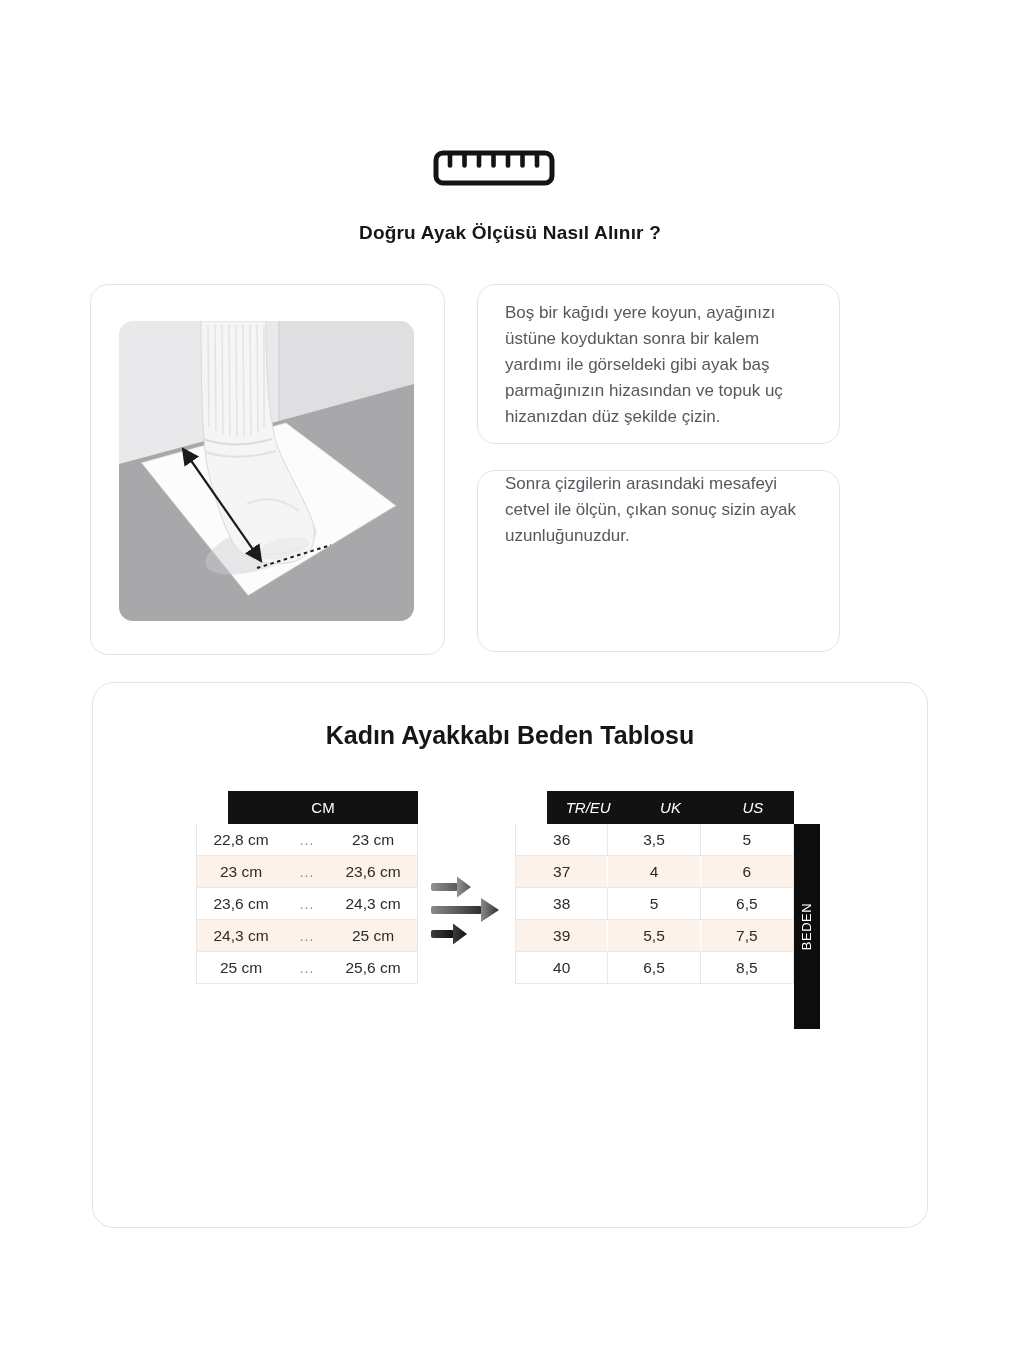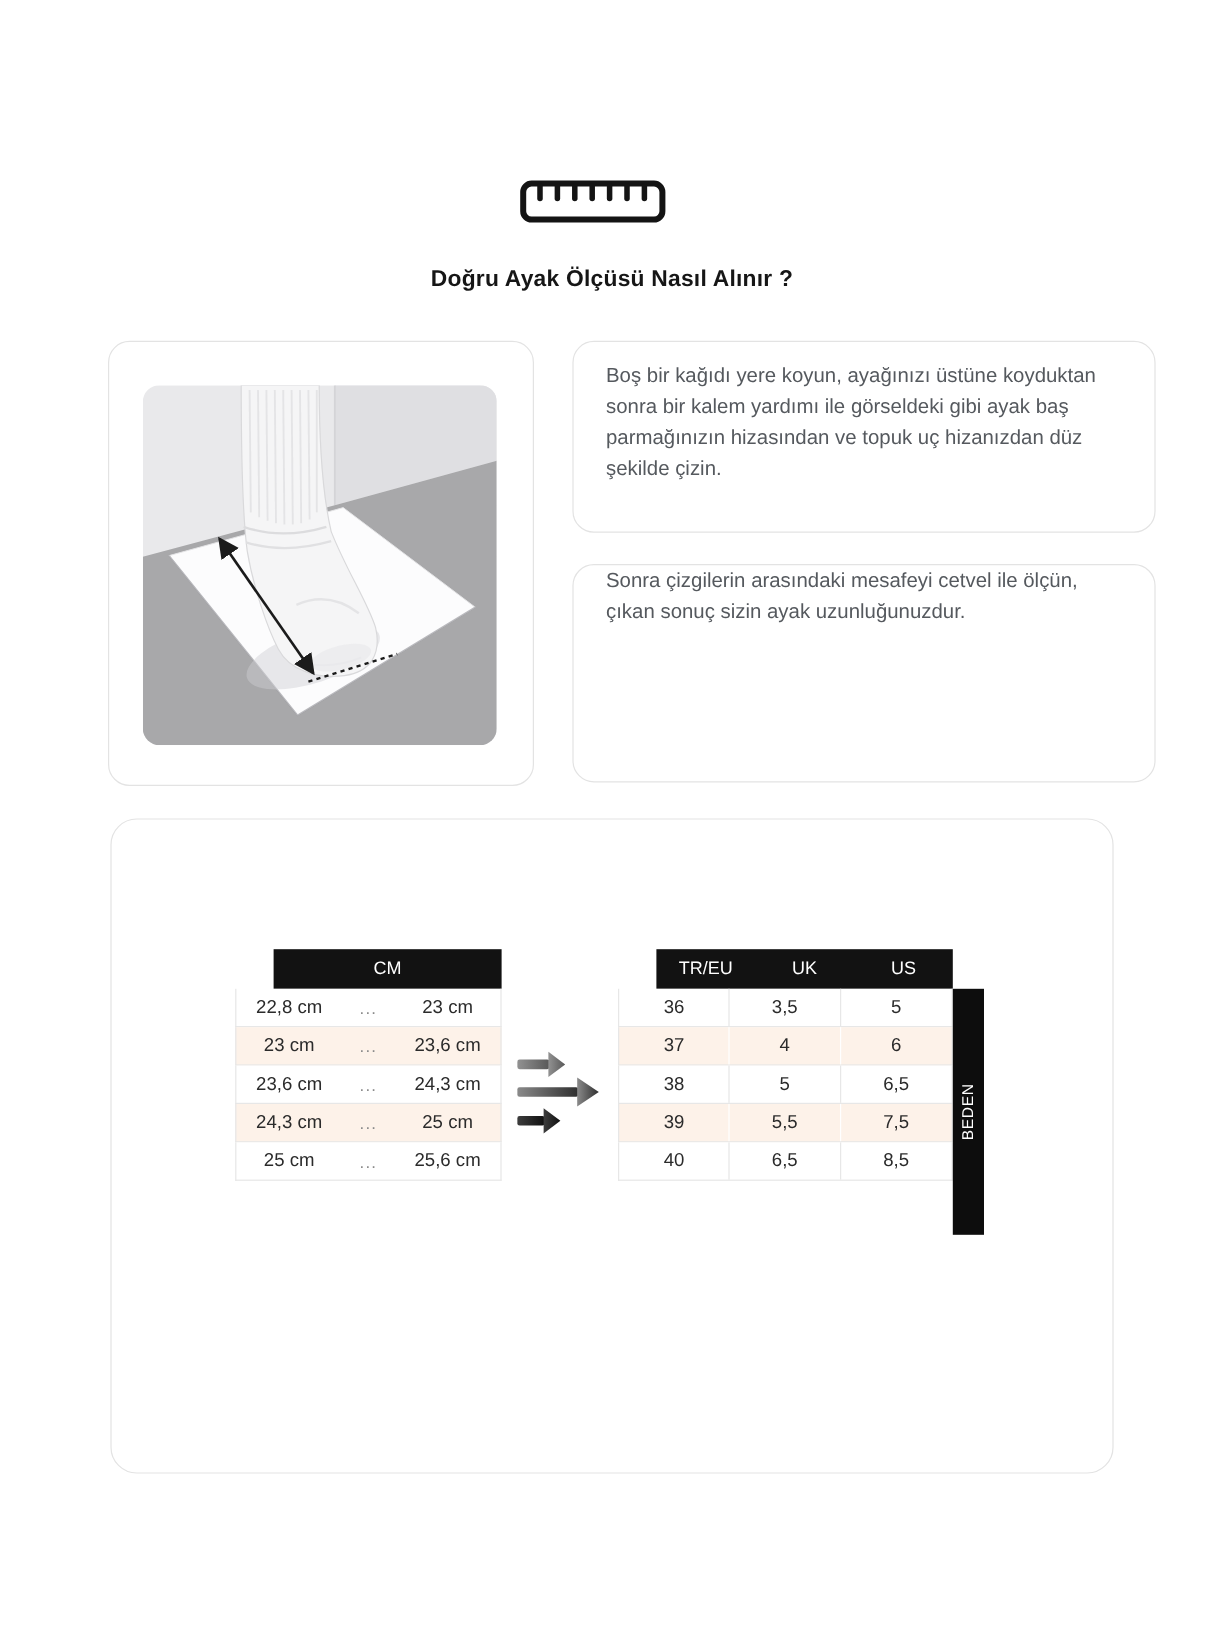--- a/index.html
+++ b/index.html
@@ -30,21 +30,21 @@
   
   .photo-card{
     left:90px;top:284px;width:355px;height:371px;
     border:1px solid var(--border);border-radius:18px;background:#fff;
   }
   .photo-frame{
     position:absolute;left:28px;top:36px;width:295px;height:300px;
     border-radius:14px;overflow:hidden;
   }
   .info-box{
-    left:477px;width:486px;border:1px solid var(--border);
+    left:477px;width:363px;border:1px solid var(--border);
     border-radius:18px;background:#fff;color:var(--body-text);
     font-size:17px;line-height:26px;
   }
   .info-box-1{top:284px;height:160px;padding:15px 30px 0 27px;}
   .info-box-2{top:470px;height:182px;display:flex;align-items:flex-start;padding:0 40px 0 27px;}
 
   
   .table-card{
     left:92px;top:682px;width:836px;height:546px;
     border:1px solid var(--border);border-radius:22px;background:#fff;
@@ -52,21 +52,21 @@
   h2.table-title{
     position:absolute;left:0;top:38px;width:100%;text-align:center;
     font-size:25px;font-weight:700;color:var(--heading-text);
   }
   .thead{
     background:var(--header-bg);color:#fff;font-size:15px;font-weight:500;
     height:33px;display:flex;align-items:center;justify-content:center;margin-left:32px;
   }
   .cm-table{position:absolute;left:103px;top:108px;width:222px;}
   .conv-table{position:absolute;left:422px;top:108px;width:279px;}
-  .conv-table .thead{display:grid;grid-template-columns:1fr 1fr 1fr;}
+  .conv-table .thead{display:grid;grid-template-columns:1fr 1fr 1fr;font-style:italic;}
   .conv-table .thead span{text-align:center;}
   .trow{
     height:32px;display:grid;align-items:center;text-align:center;
     font-size:15.5px;color:#2b2b2b;background:#fff;
     border-left:1px solid var(--cell-line);
     border-right:1px solid var(--cell-line);
     border-bottom:1px solid var(--cell-line);
   }
   .cm-row{grid-template-columns:1fr 44px 1fr;}
   .conv-row{grid-template-columns:1fr 1fr 1fr;}
@@ -160,20 +160,21 @@
 </div>
 
 <div class="abs info-box info-box-1">
   <p>Boş bir kağıdı yere koyun, ayağınızı üstüne koyduktan sonra bir kalem yardımı ile görseldeki gibi ayak baş parmağınızın hizasından ve topuk uç hizanızdan düz şekilde çizin.</p>
 </div>
 <div class="abs info-box info-box-2">
   <p>Sonra çizgilerin arasındaki mesafeyi cetvel ile ölçün, çıkan sonuç sizin ayak uzunluğunuzdur.</p>
 </div>
 
 <div class="abs table-card">
+  <h2 class="table-title">Kadın Ayakkabı Beden Tablosu</h2>
 
   <div class="cm-table">
     <div class="thead">CM</div>
     <div class="trow cm-row">
       <span class="cell">22,8 cm</span>
       <span class="cell dots">...</span>
       <span class="cell">23 cm</span>
     </div>
     <div class="trow cm-row alt">
       <span class="cell">23 cm</span>

